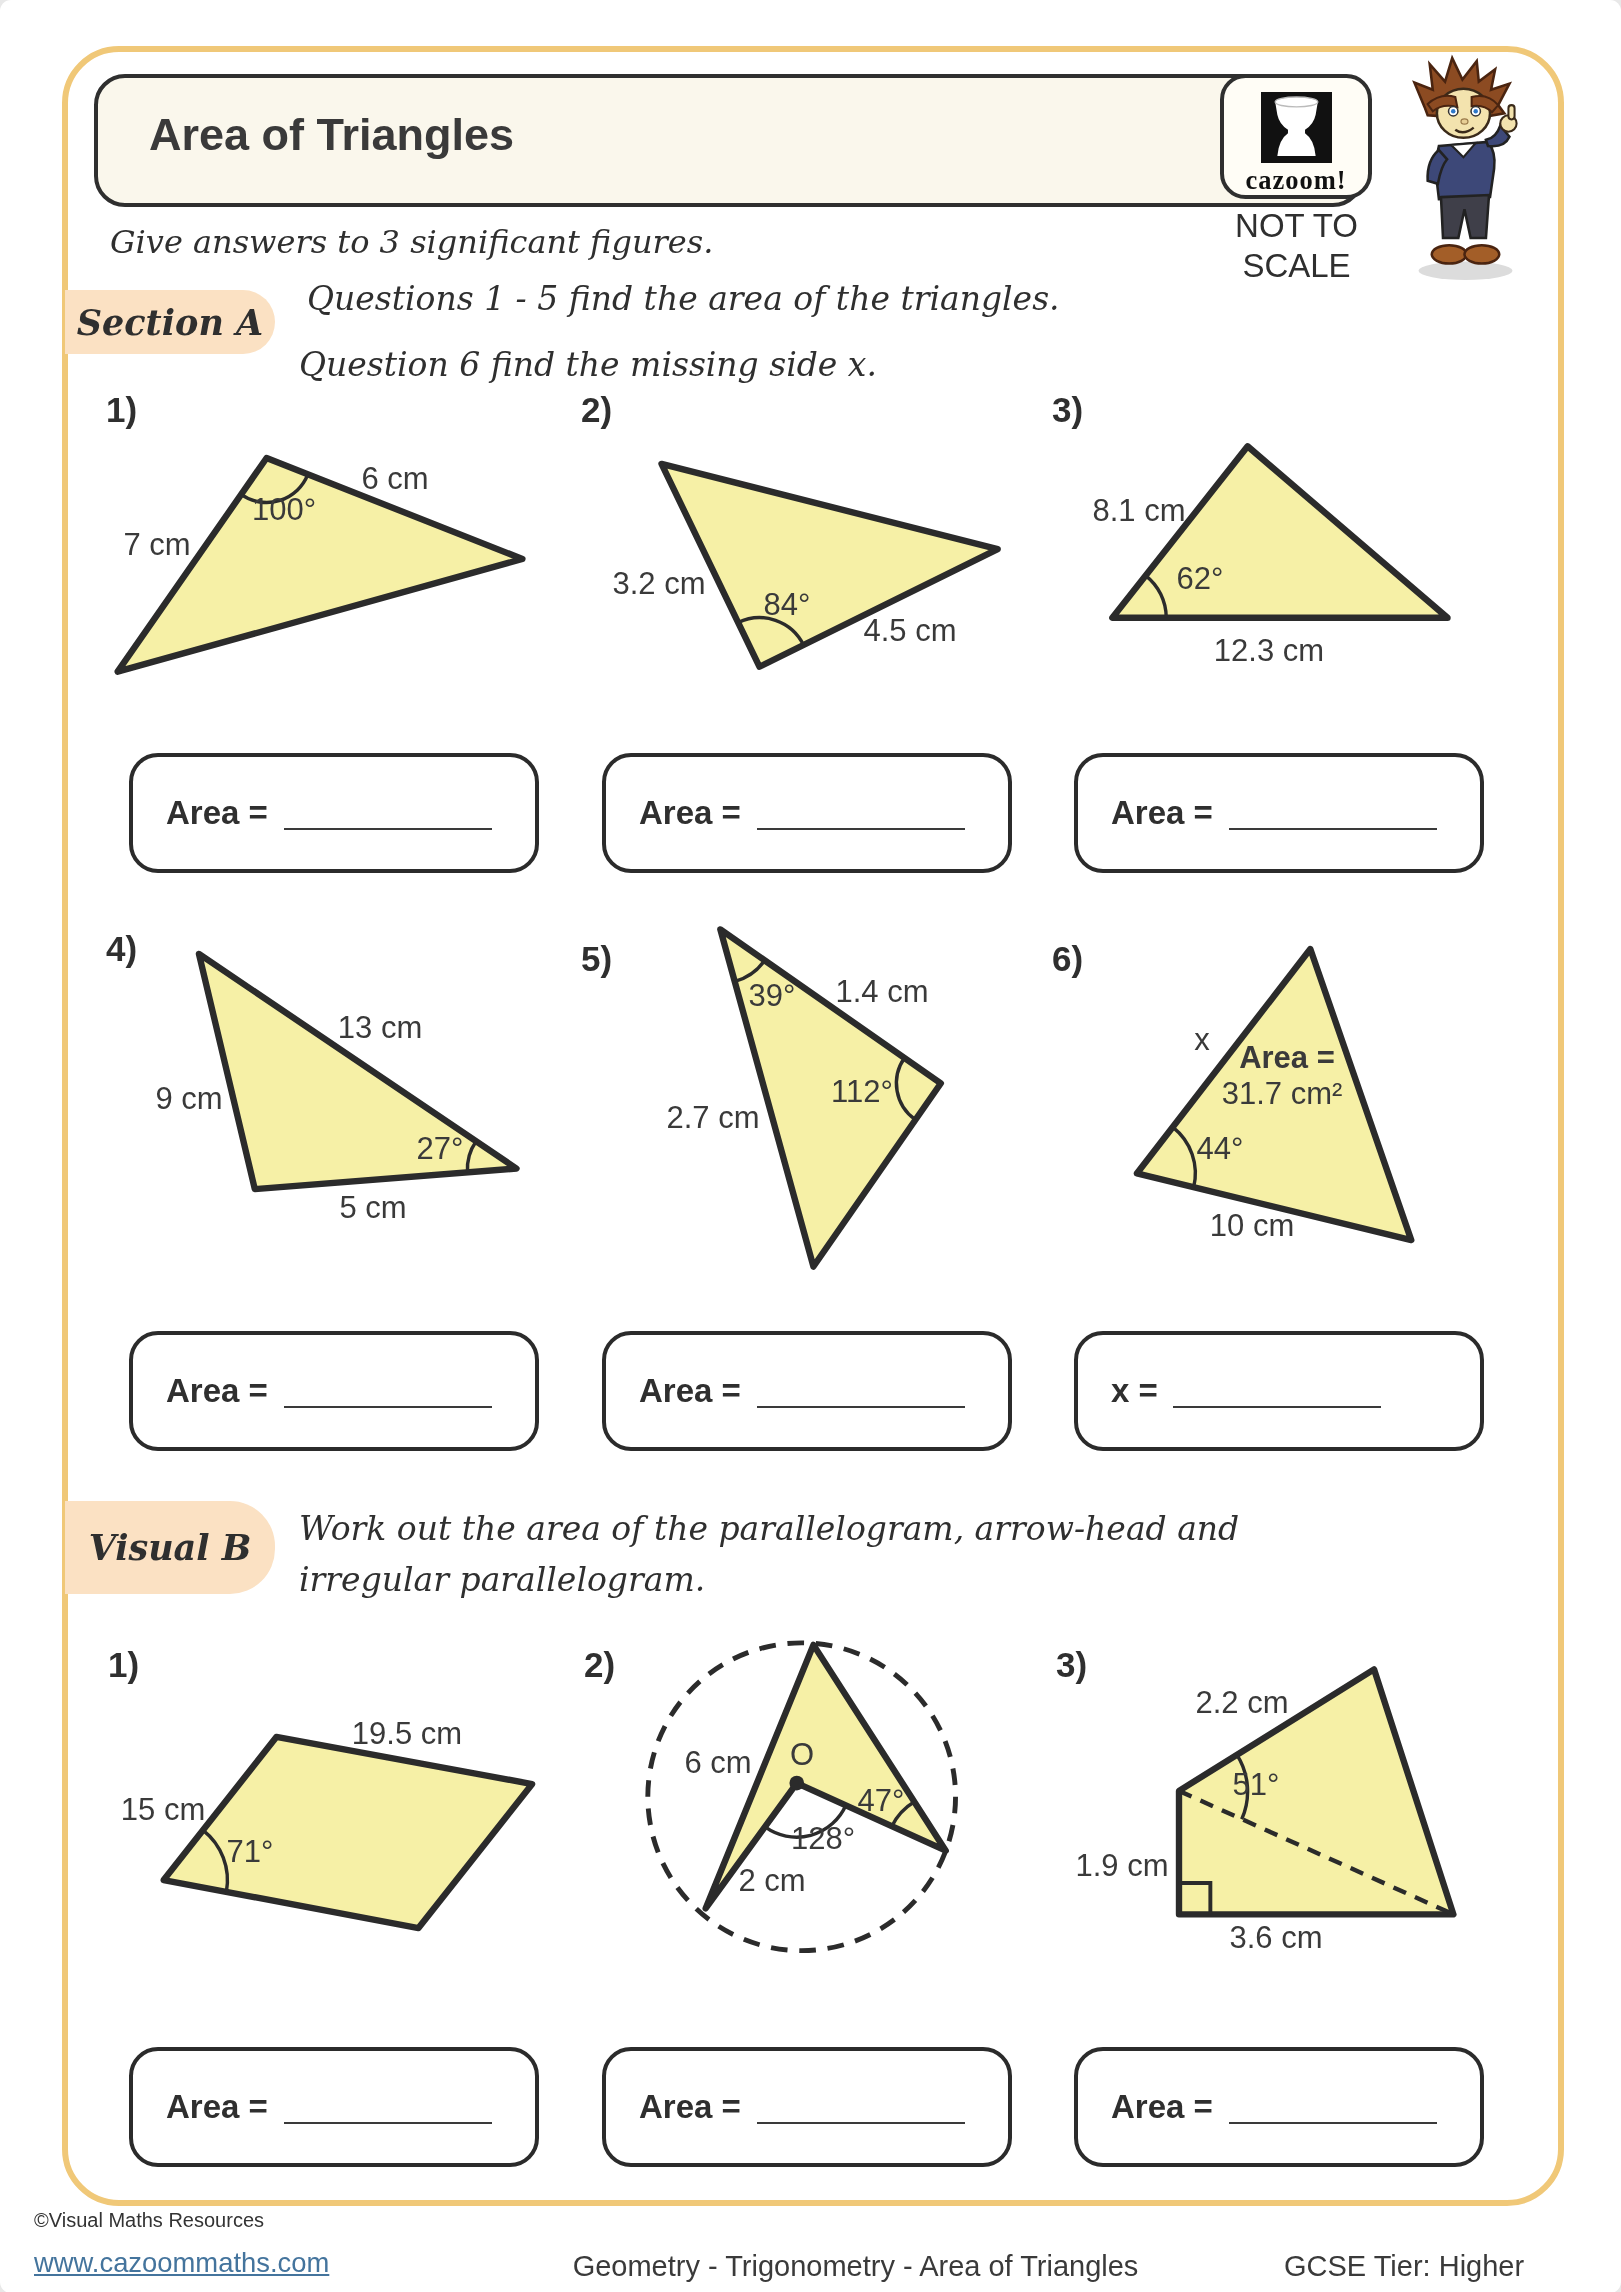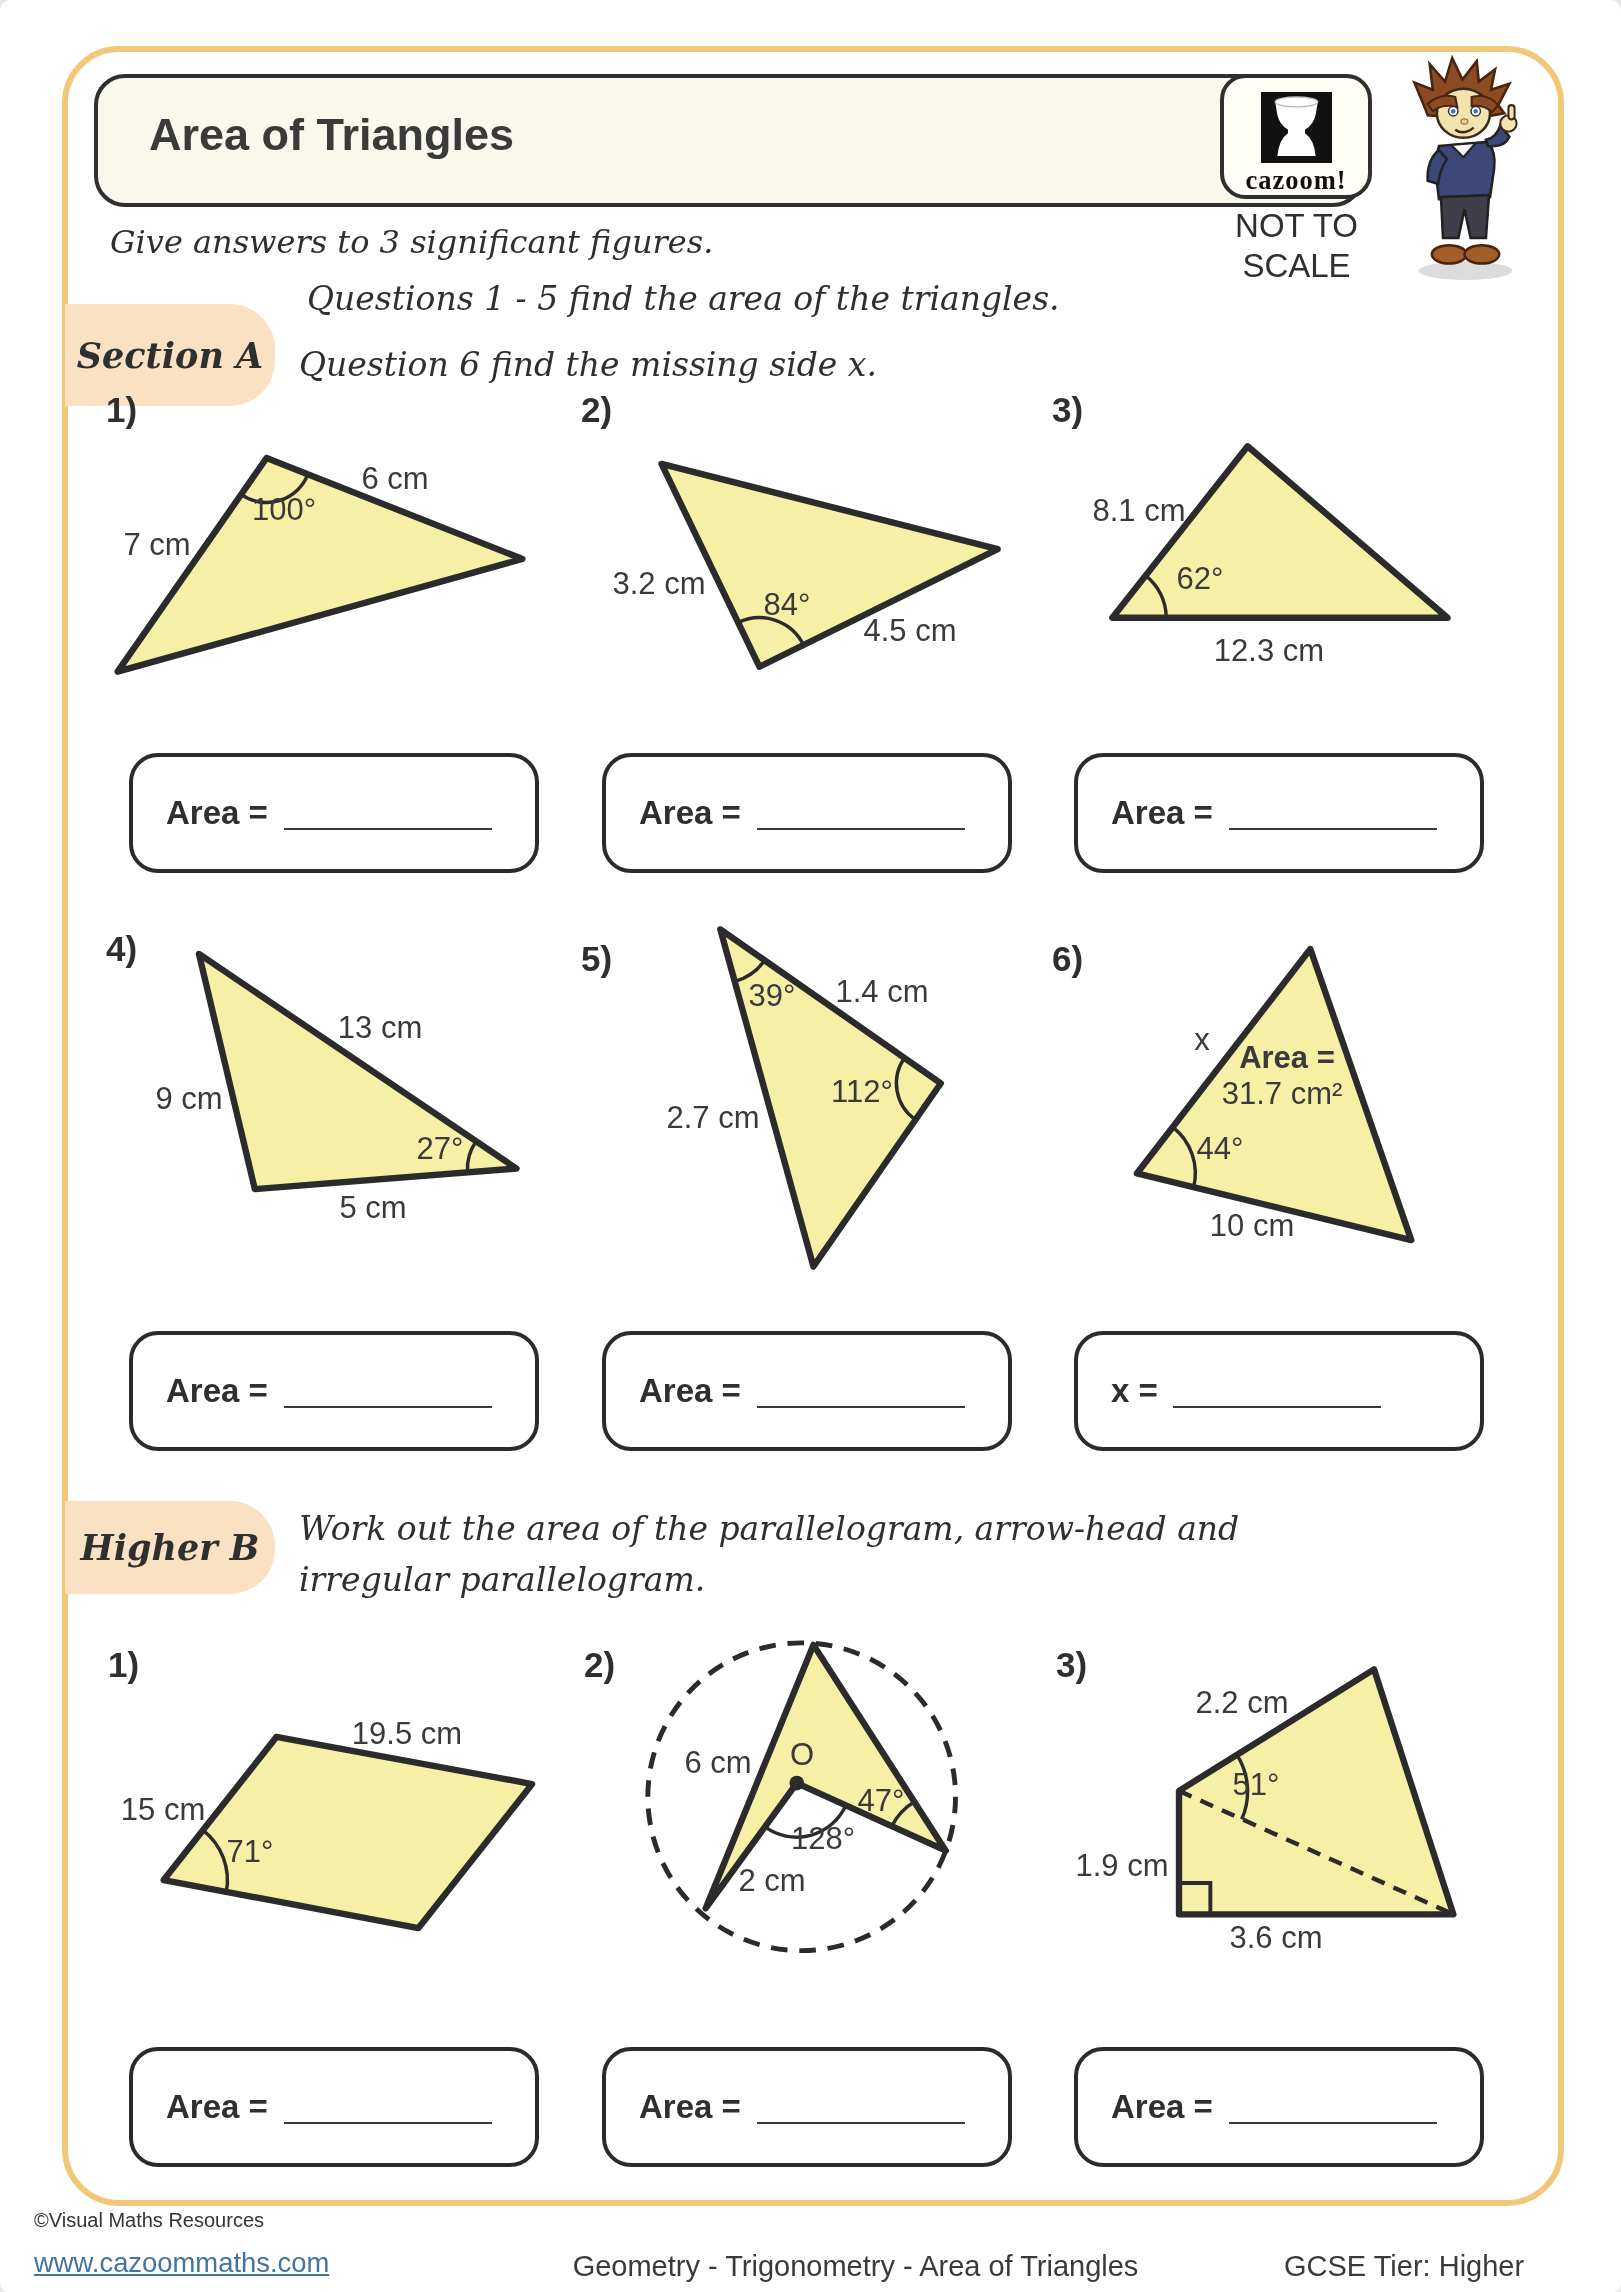--- a/index.html
+++ b/index.html
@@ -87,25 +87,25 @@
     <path d="M92 90 Q108 92 113 81 L104 70 Q100 82 90 84 Z" fill="#3d4878" stroke="#222" stroke-width="2.5"></path>
     <circle cx="112" cy="68" r="8" fill="#f3e3ae" stroke="#3a2a1a" stroke-width="2"></circle>
     <rect x="112" y="50" width="6" height="14" rx="3" fill="#f3e3ae" stroke="#3a2a1a" stroke-width="2"></rect>
     <path d="M46 140 L93 138 L90 180 L75 180 L69 152 L63 180 L48 180 Z" fill="#3f3f49" stroke="#222" stroke-width="2.5"></path>
     <ellipse cx="54" cy="196" rx="17" ry="9" fill="#a35e28" stroke="#4a2410" stroke-width="2.5"></ellipse>
     <ellipse cx="86" cy="196" rx="17" ry="9" fill="#a35e28" stroke="#4a2410" stroke-width="2.5"></ellipse>
   </svg>
 
   <div class="give-answers">Give answers to 3 significant figures.</div>
 
-  <div class="section-label" style="top:304px;height:102px;">Section A</div>
+  <div class="section-label" style="top:290px;height:64px;">Section A</div>
   <div class="sec-instr" style="top:279px;margin-left:8px;">Questions 1 - 5 find the area of the triangles.</div>
   <div class="sec-instr" style="top:345px;">Question 6 find the missing side x.</div>
 
-  <div class="section-label" style="top:1501px;height:93px;">Higher B</div>
+  <div class="section-label" style="top:1501px;height:93px;">Visual B</div>
   <div class="sec-instr" style="top:1509px;">Work out the area of the parallelogram, arrow-head and</div>
   <div class="sec-instr" style="top:1560px;">irregular parallelogram.</div>
 
   <svg class="figures-layer" width="1621" height="2293" viewBox="0 0 1654 2339">
     <g>
       <polygon class="shape" points="272,467 533,570 120,685"></polygon>
       <path class="arc" d="M314 484 A45 45 0 0 1 246 504"></path>
     </g>
     <g>
       <polygon class="shape" points="675,473 1018,560 775,680"></polygon>

